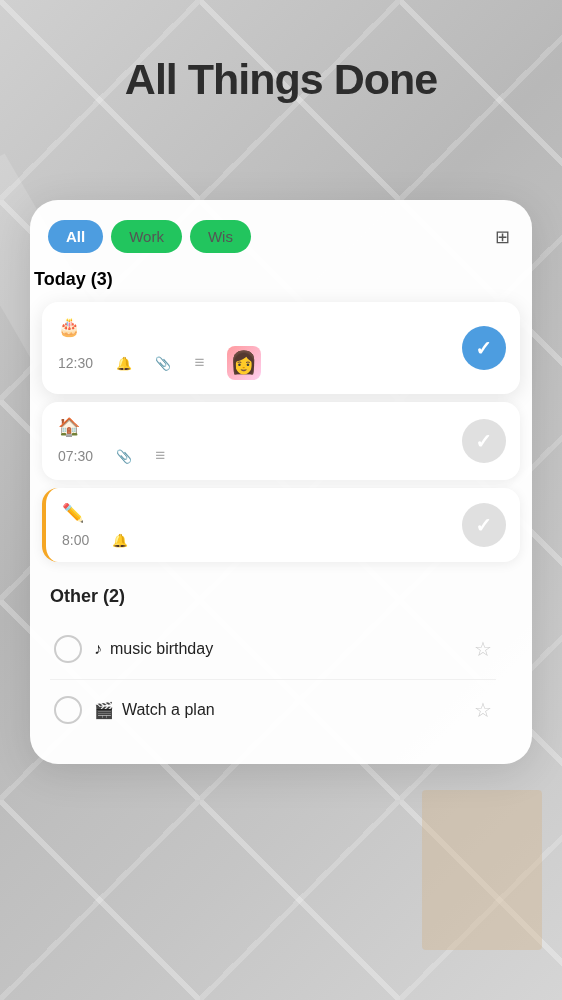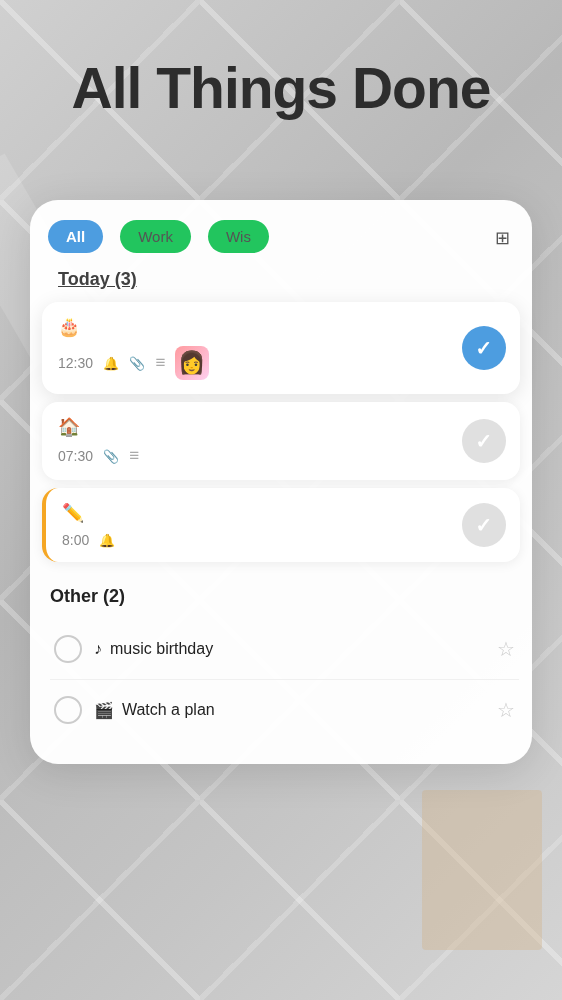--- a/index.html
+++ b/index.html
@@ -30,21 +30,21 @@
         linear-gradient(45deg, transparent 49%, rgba(255,255,255,0.3) 49%, rgba(255,255,255,0.3) 51%, transparent 51%),
         linear-gradient(-45deg, transparent 49%, rgba(255,255,255,0.2) 49%, rgba(255,255,255,0.2) 51%, transparent 51%);
       background-size: 200px 200px;
     }
 
     .main-title {
       position: absolute;
       top: 55px;
       left: 0; right: 0;
       text-align: center;
-      font-size: 57px;
+      font-size: 43px;
       font-weight: 800;
       color: #2d2d2d;
       z-index: 2;
       letter-spacing: -1px;
     }
 
     .card-container {
       position: absolute;
       top: 200px;
       left: 30px;
@@ -52,22 +52,22 @@
       background: rgba(255, 255, 255, 0.97);
       border-radius: 28px;
       padding: 20px 0 24px 0;
       z-index: 3;
       box-shadow: 0 8px 40px rgba(0,0,0,0.12);
     }
 
     
     .filter-tabs {
       display: flex;
-      align-items: flex-end;
-      gap: 17px;
+      align-items: center;
+      gap: 8px;
       padding: 0 18px 16px 18px;
     }
 
     .tab-pill {
       padding: 8px 18px;
       border-radius: 20px;
       font-size: 15px;
       font-weight: 500;
       cursor: pointer;
       border: none;
@@ -90,23 +90,22 @@
       color: #555;
       font-size: 18px;
       cursor: pointer;
       padding: 4px;
     }
 
     
     .section-header {
       font-size: 18px;
       font-weight: 700;
-      color: #404040;
-      padding: 0 20px 12px 28px;
-      text-decoration: underline;
+      color: #000000;
+      padding: 0 20px 12px 4px;
     }
 
     
     .task-item {
       position: relative;
       background: white;
       margin: 0 12px 8px 12px;
       border-radius: 16px;
       padding: 14px 16px;
       box-shadow: 0 2px 12px rgba(0,0,0,0.07);
@@ -128,21 +127,21 @@
       color: #1a1a1a;
       margin-bottom: 8px;
       display: flex;
       align-items: center;
       gap: 6px;
     }
 
     .task-meta {
       display: flex;
       align-items: center;
-      gap: 10px;
+      gap: 23px;
       color: #888;
       font-size: 13px;
     }
 
     .task-time {
       font-size: 14px;
       color: #888;
       font-weight: 500;
     }
 
@@ -183,21 +182,21 @@
     }
 
     .check-icon {
       color: white;
       font-size: 20px;
       font-weight: 700;
     }
 
     
     .other-section {
-      padding: 16px 13px 0 20px;
+      padding: 16px 36px 0 20px;
     }
 
     .other-section-header {
       font-size: 18px;
       font-weight: 700;
       color: #222;
       margin-bottom: 12px;
     }
 
     .other-task-item {

